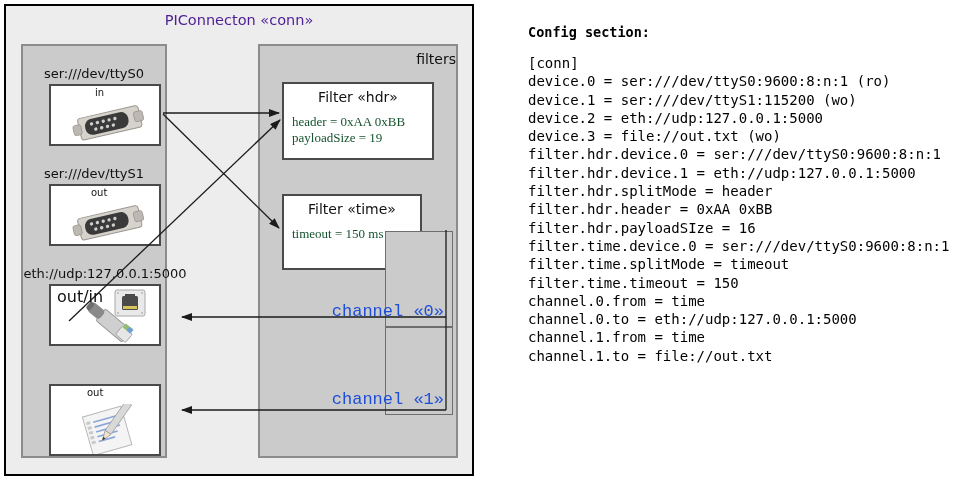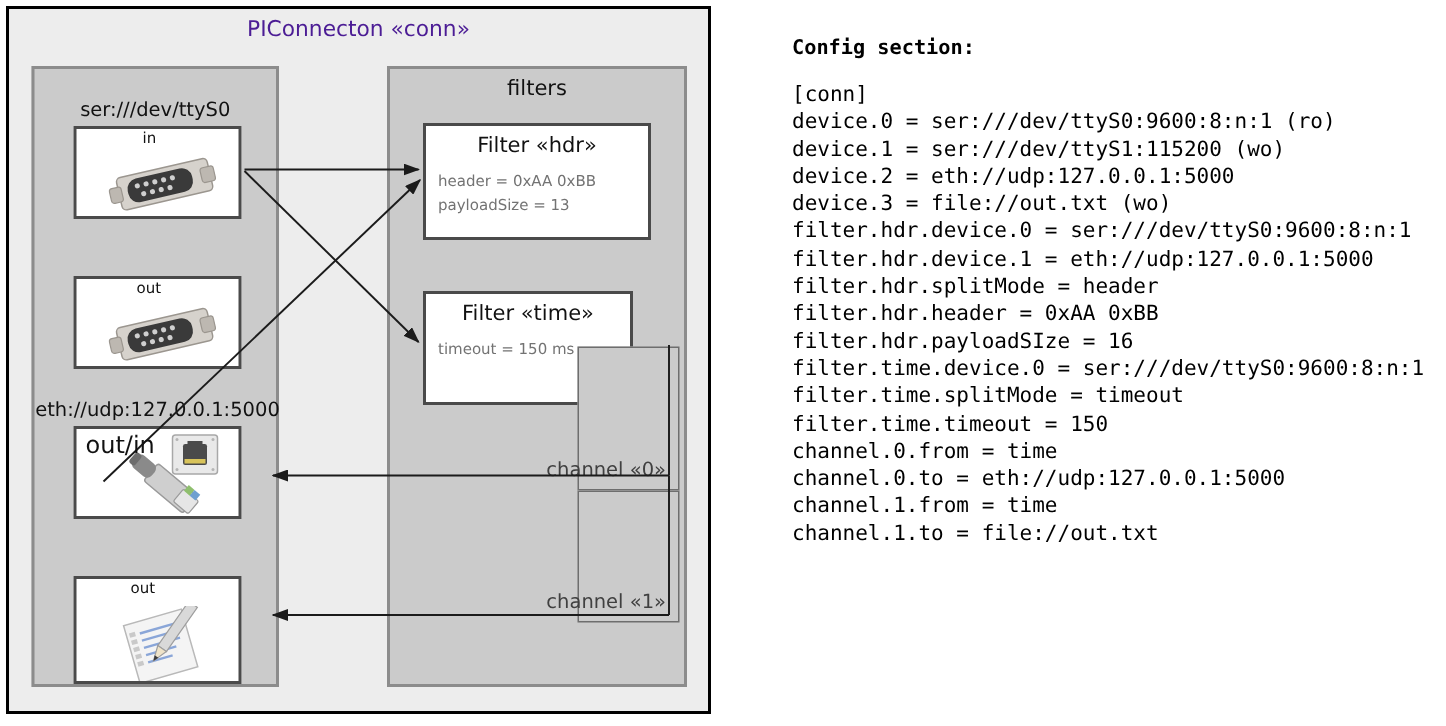--- a/index.html
+++ b/index.html
@@ -6,36 +6,36 @@
   body{width:964px;height:484px;overflow:hidden;font-family:"DejaVu Sans","Liberation Sans",sans-serif;}
   #root{position:relative;width:964px;height:484px;}
 
   
   #diagram{position:absolute;left:4px;top:4px;width:470px;height:472px;
            background:#ededed;border:2px solid #000;box-sizing:border-box;}
   #diagram-title{position:absolute;left:0;top:6px;width:100%;text-align:center;
                  font-size:14.5px;color:#4c1d95;}
 
   .panel{position:absolute;background:#cbcbcb;border:2px solid #8c8c8c;box-sizing:border-box;}
-  .panel-title{position:absolute;left:0;top:5px;width:100%;text-align:center;font-size:14px;color:#111;}
-
-  #devices-panel{left:15px;top:38px;width:165px;height:414px;}
+  .panel-title{position:absolute;left:0;top:5px;width:100%;text-align:right;font-size:14px;color:#111;}
+
+  #devices-panel{left:15px;top:38px;width:146px;height:414px;}
   #filters-panel{left:252px;top:38px;width:200px;height:414px;}
 
   .dev-label{position:absolute;font-size:13px;color:#111;text-align:center;white-space:nowrap;}
   .dev-box{position:absolute;background:#ffffff;border:2px solid #4a4a4a;box-sizing:border-box;
            overflow:hidden;}
   .dev-word{position:absolute;font-size:10px;color:#111;z-index:3;}
 
   .filter-box{position:absolute;background:#ffffff;border:2px solid #4a4a4a;box-sizing:border-box;}
   .filter-title{position:absolute;left:0;top:5px;width:100%;text-align:center;font-size:14px;color:#111;}
-  .filter-attrs{position:absolute;left:8px;top:30px;font-size:10px;color:#737373;line-height:16px;}
+  .filter-attrs{position:absolute;left:8px;top:30px;font-size:13px;color:#14532d;line-height:16px;font-family:Liberation Serif, serif;}
 
   .chan-box{position:absolute;background:#cbcbcb;border:1.5px solid #6e6e6e;box-sizing:border-box;}
-  .chan-label{position:absolute;right:8px;bottom:5px;font-size:13px;color:#404040;white-space:nowrap;}
+  .chan-label{position:absolute;right:8px;bottom:5px;font-size:17px;color:#1d4ed8;white-space:nowrap;font-family:Liberation Mono, monospace;}
 
   #arrows{position:absolute;left:0;top:0;width:470px;height:472px;pointer-events:none;}
 
   
   #config{position:absolute;left:482px;top:24px;width:478px;height:470px;margin-left:44px;}
   #config-heading{font-family:"DejaVu Sans Mono","Liberation Mono",monospace;
                   font-size:13.5px;font-weight:bold;color:#000;margin:0 0 14px 2px;}
   #config-body{font-family:"DejaVu Sans Mono","Liberation Mono",monospace;
                font-size:14px;line-height:18.3px;color:#000;white-space:pre;margin:0 0 0 2px;}
 
@@ -71,20 +71,21 @@
                 <circle cx="32" cy="24" r="1.7"></circle>
               <circle cx="38" cy="24" r="1.7"></circle>
                 <circle cx="44" cy="24" r="1.7"></circle>
             </g>
             <rect x="4" y="16" width="8" height="10" rx="2" fill="#bdb8b1" stroke="#9b968f" stroke-width="0.8"></rect>
             <rect x="66" y="16" width="9" height="10" rx="2" fill="#bdb8b1" stroke="#9b968f" stroke-width="0.8"></rect>
           </g>
         </svg>
       </div>
 
+      <div class="dev-label" style="left:0;top:120px;width:100%;">ser:///dev/ttyS1</div>
       <div class="dev-box" style="left:26px;top:138px;width:112px;height:62px;">
         <span class="dev-word" style="left:40px;top:1px;">out</span>
         <svg class="icon" style="left:18px;top:16px;" width="80" height="44" viewBox="0 0 80 44">
           <g transform="rotate(-13 40 22)">
             <rect x="10" y="10" width="62" height="22" rx="3" fill="#d6d2cc" stroke="#9b968f" stroke-width="1"></rect>
             <rect x="16" y="13" width="44" height="16" rx="7" fill="#3a3a3a"></rect>
             <g fill="#cfcfcf">
               <circle cx="23" cy="18" r="1.7"></circle>
                 <circle cx="29" cy="18" r="1.7"></circle>
               <circle cx="35" cy="18" r="1.7"></circle>
@@ -154,21 +155,21 @@
       </div>
     </div>
 
     <div id="filters-panel" class="panel">
       <div class="panel-title">filters</div>
 
       <div class="filter-box" style="left:22px;top:36px;width:152px;height:78px;">
         <div class="filter-title">Filter «hdr»</div>
         <div class="filter-attrs">
           <div>header = 0xAA 0xBB</div>
-          <div>payloadSize = 13</div>
+          <div>payloadSize = 19</div>
         </div>
       </div>
 
       <div class="filter-box" style="left:22px;top:148px;width:140px;height:76px;">
         <div class="filter-title">Filter «time»</div>
         <div class="filter-attrs">
           <div>timeout = 150 ms</div>
         </div>
       </div>
 

